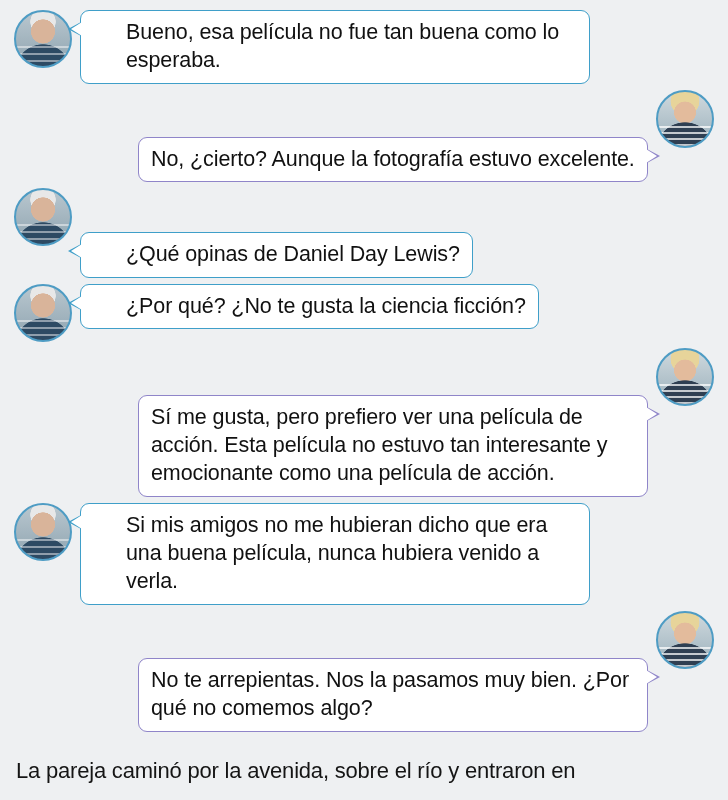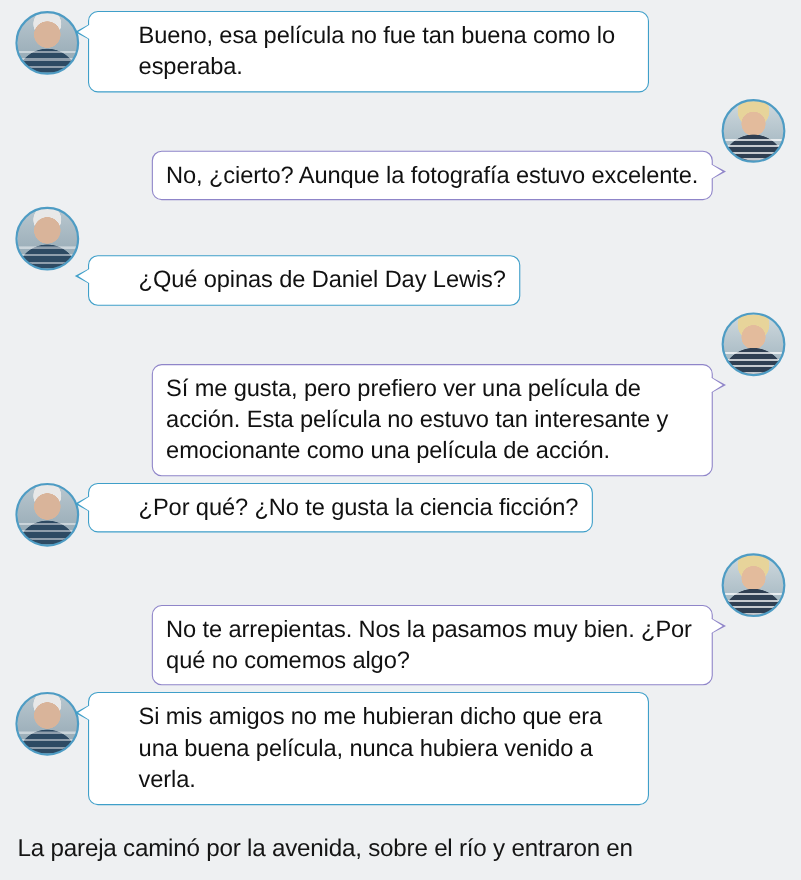--- a/index.html
+++ b/index.html
@@ -184,55 +184,55 @@
     <div class="row left">
       <div class="avatar man">
           <div class="stripes"></div>
         </div>
       <div class="bubble blue tail-left gap-left w-short">
         <span>¿Qué opinas de Daniel Day Lewis?</span>
       </div>
     </div>
 
 
+    <div class="row left">
+      <div class="avatar man">
+          <div class="stripes"></div>
+        </div>
+      <div class="bubble blue tail-left gap-left w-mid">
+        <span>¿Por qué? ¿No te gusta la ciencia ficción?</span>
+      </div>
+    </div>
+
     <div class="row right">
       <div class="bubble purple tail-right gap-right w-wide">
         <span>Sí me gusta, pero prefiero ver una película de acción. Esta película no estuvo tan interesante y emocionante como una película de acción.</span>
       </div>
       <div class="avatar woman">
           <div class="stripes"></div>
         </div>
     </div>
 
     <div class="row left">
       <div class="avatar man">
           <div class="stripes"></div>
         </div>
-      <div class="bubble blue tail-left gap-left w-mid">
-        <span>¿Por qué? ¿No te gusta la ciencia ficción?</span>
+      <div class="bubble blue tail-left gap-left w-wide">
+        <span>Si mis amigos no me hubieran dicho que era una buena película, nunca hubiera venido a verla.</span>
       </div>
     </div>
 
     <div class="row right">
       <div class="bubble purple tail-right gap-right w-wide">
         <span>No te arrepientas. Nos la pasamos muy bien. ¿Por qué no comemos algo?</span>
       </div>
       <div class="avatar woman">
           <div class="stripes"></div>
         </div>
     </div>
 
-    <div class="row left">
-      <div class="avatar man">
-          <div class="stripes"></div>
-        </div>
-      <div class="bubble blue tail-left gap-left w-wide">
-        <span>Si mis amigos no me hubieran dicho que era una buena película, nunca hubiera venido a verla.</span>
-      </div>
-    </div>
-
   </div>
 
   <div class="footer">
     <div>La pareja caminó por la avenida, sobre el río y entraron en</div>
   </div>
 
 </div>
 
 </body></html>

